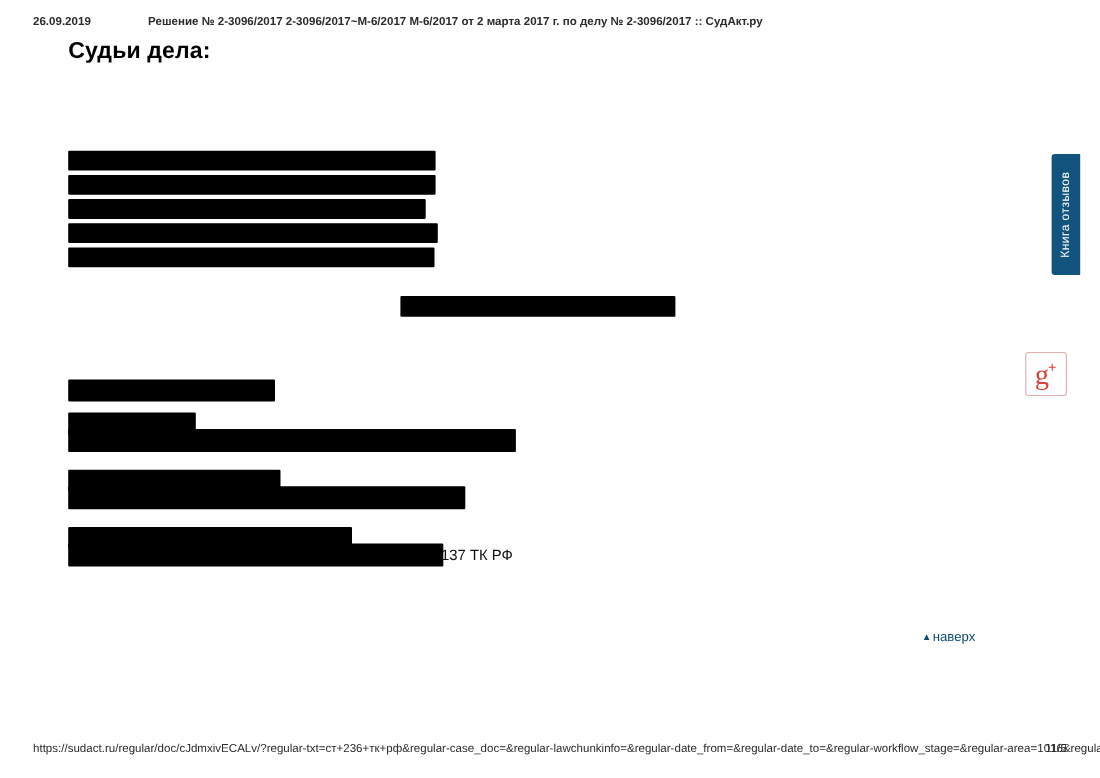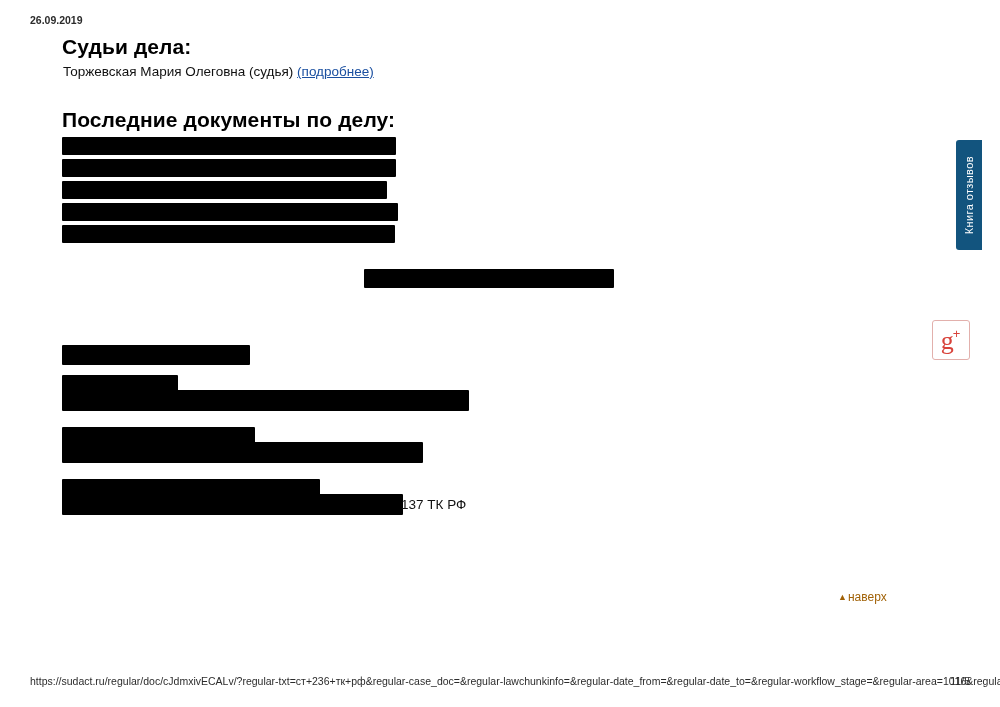--- a/index.html
+++ b/index.html
@@ -172,50 +172,46 @@
     font-size: 11.5px;
     color: #8f8f8f;
     line-height: 14px;
   }
   .site-footer .sf-row { display: block; }
   .site-footer .sf-gap { height: 10px; }
 
   .top-link {
     position: absolute;
     left: 838px;
-    top: 590px;
+    top: 572px;
     font-size: 12px;
-    color: #a16207;
+    color: #0c4a6e;
     cursor: pointer;
     white-space: nowrap;
   }
   .top-link .caret {
     font-size: 9px;
     position: relative;
     top: -1px;
     margin-right: 1px;
   }
 </style>
 </head>
 <body>
 
 <div class="print-header">
   <div class="ph-date">26.09.2019</div>
+  <div class="ph-title">Решение № 2-3096/2017 2-3096/2017~М-6/2017 М-6/2017 от 2 марта 2017 г. по делу № 2-3096/2017 :: СудАкт.ру</div>
 </div>
 
 <div class="content">
 
   <div class="heading judges-heading">Судьи дела:</div>
 
-  <div class="judge-line">
-    <span>Торжевская Мария Олеговна (судья)</span>
-    <span class="judge-link">(подробнее)</span>
-  </div>
-
-  <div class="heading docs-heading">Последние документы по делу:</div>
+
 
   <div id="redaction-layer">
       <div class="bar" style="left: 62px; top: 137px; width: 334px; height: 18px;"></div>
       <div class="bar" style="left: 62px; top: 159px; width: 334px; height: 18px;"></div>
       <div class="bar" style="left: 62px; top: 181px; width: 325px; height: 18px;"></div>
       <div class="bar" style="left: 62px; top: 203px; width: 336px; height: 18px;"></div>
       <div class="bar" style="left: 62px; top: 225px; width: 333px; height: 18px;"></div>
       <div class="bar" style="left: 364px; top: 269px; width: 250px; height: 19px;"></div>
       <div class="bar" style="left: 62px; top: 345px; width: 188px; height: 20px;"></div>
       <div class="bar" style="left: 62px; top: 375px; width: 116px; height: 20px;"></div>

